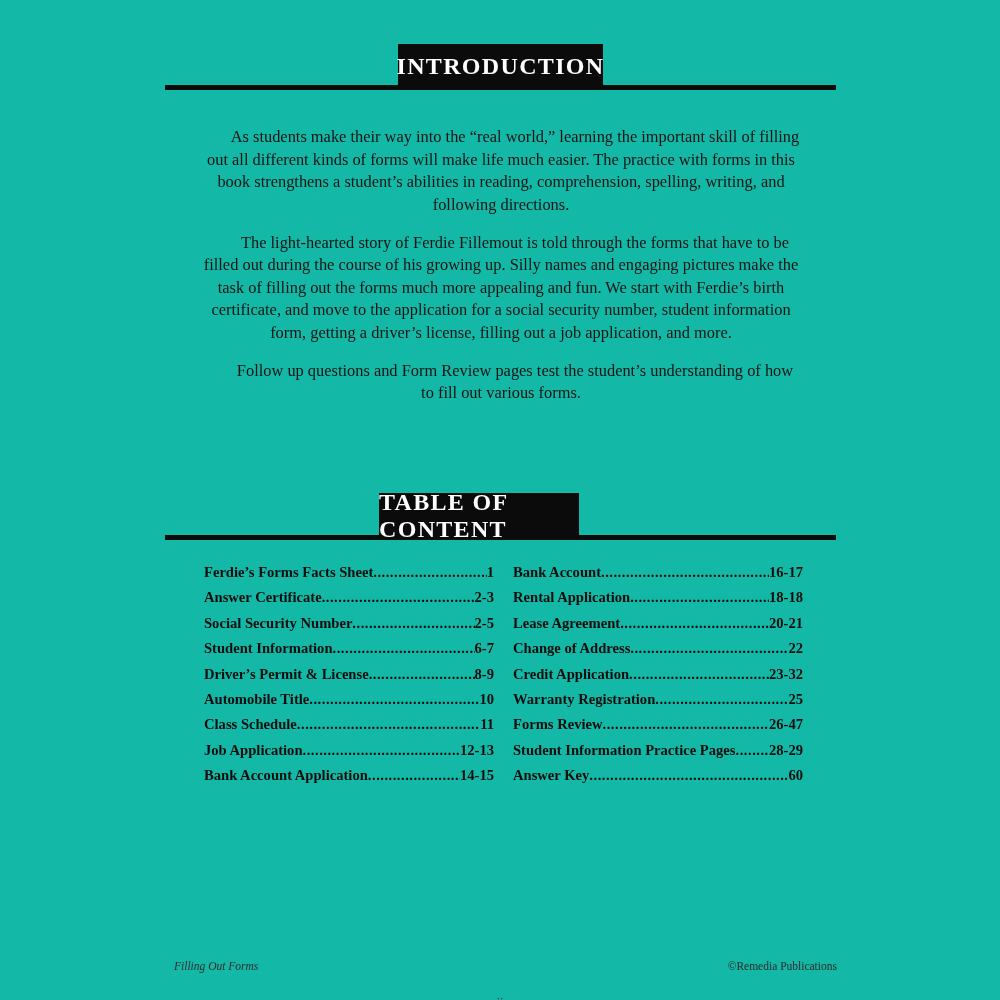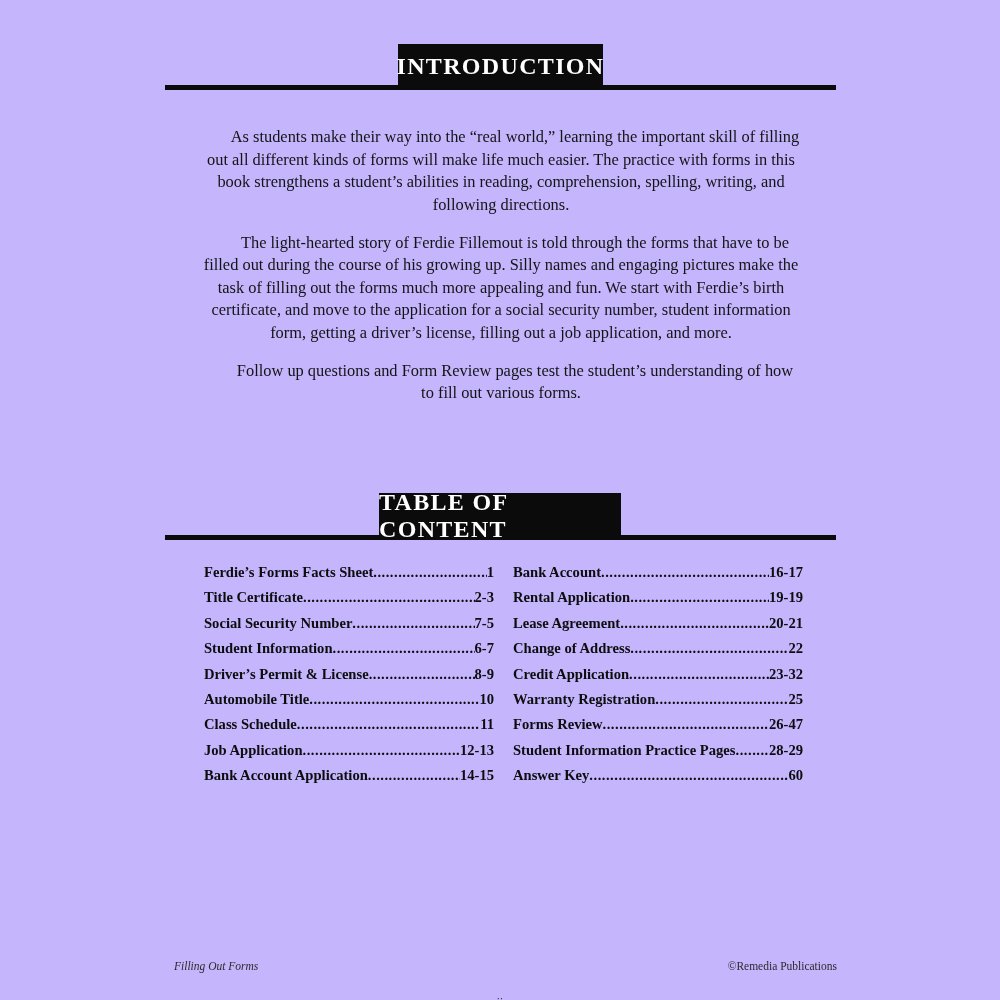--- a/index.html
+++ b/index.html
@@ -13,21 +13,21 @@
     position: relative;
     overflow: hidden;
     font-family: "Liberation Sans", sans-serif;
     color: #111111;
     -webkit-font-smoothing: antialiased;
   }
 
   .page {
     position: absolute;
     inset: 0;
-    background: #c4b5fd;
+    background: #14b8a6;
   }
 
   
   .section-head {
     position: absolute;
     left: 165px;
     width: 671px;
     height: 56px;
   }
   .section-head .rule {
@@ -56,21 +56,21 @@
   #intro-head .plate {
     left: 233px;      
     width: 205px;
     height: 44px;
     font-size: 24px;
   }
 
   #toc-head { top: 484px; }
   #toc-head .plate {
     left: 214px;      
-    width: 242px;
+    width: 200px;
     height: 45px;
     font-size: 24px;
   }
 
   
   .intro-body {
     position: absolute;
     left: 202px;
     top: 126px;
     width: 598px;
@@ -186,28 +186,28 @@
   </div>
 
   <div class="toc">
     <div class="toc-col" id="toc-left">
         <div class="toc-entry">
           <span class="t-label">Ferdie’s Forms Facts Sheet</span>
           <span class="t-dots">................................................................................</span>
           <span class="t-page">1</span>
         </div>
         <div class="toc-entry">
-          <span class="t-label">Title  Certificate</span>
+          <span class="t-label">Answer  Certificate</span>
           <span class="t-dots">................................................................................</span>
           <span class="t-page">2-3</span>
         </div>
         <div class="toc-entry">
           <span class="t-label">Social Security Number</span>
           <span class="t-dots">................................................................................</span>
-          <span class="t-page">7-5</span>
+          <span class="t-page">2-5</span>
         </div>
         <div class="toc-entry">
           <span class="t-label">Student Information</span>
           <span class="t-dots">................................................................................</span>
           <span class="t-page">6-7</span>
         </div>
         <div class="toc-entry">
           <span class="t-label">Driver’s Permit &amp; License</span>
           <span class="t-dots">................................................................................</span>
           <span class="t-page">8-9</span>
@@ -235,21 +235,21 @@
       </div>
     <div class="toc-col" id="toc-right">
         <div class="toc-entry">
           <span class="t-label">Bank Account</span>
           <span class="t-dots">................................................................................</span>
           <span class="t-page">16-17</span>
         </div>
         <div class="toc-entry">
           <span class="t-label">Rental Application</span>
           <span class="t-dots">................................................................................</span>
-          <span class="t-page">19-19</span>
+          <span class="t-page">18-18</span>
         </div>
         <div class="toc-entry">
           <span class="t-label">Lease  Agreement</span>
           <span class="t-dots">................................................................................</span>
           <span class="t-page">20-21</span>
         </div>
         <div class="toc-entry">
           <span class="t-label">Change of Address</span>
           <span class="t-dots">................................................................................</span>
           <span class="t-page">22</span>

